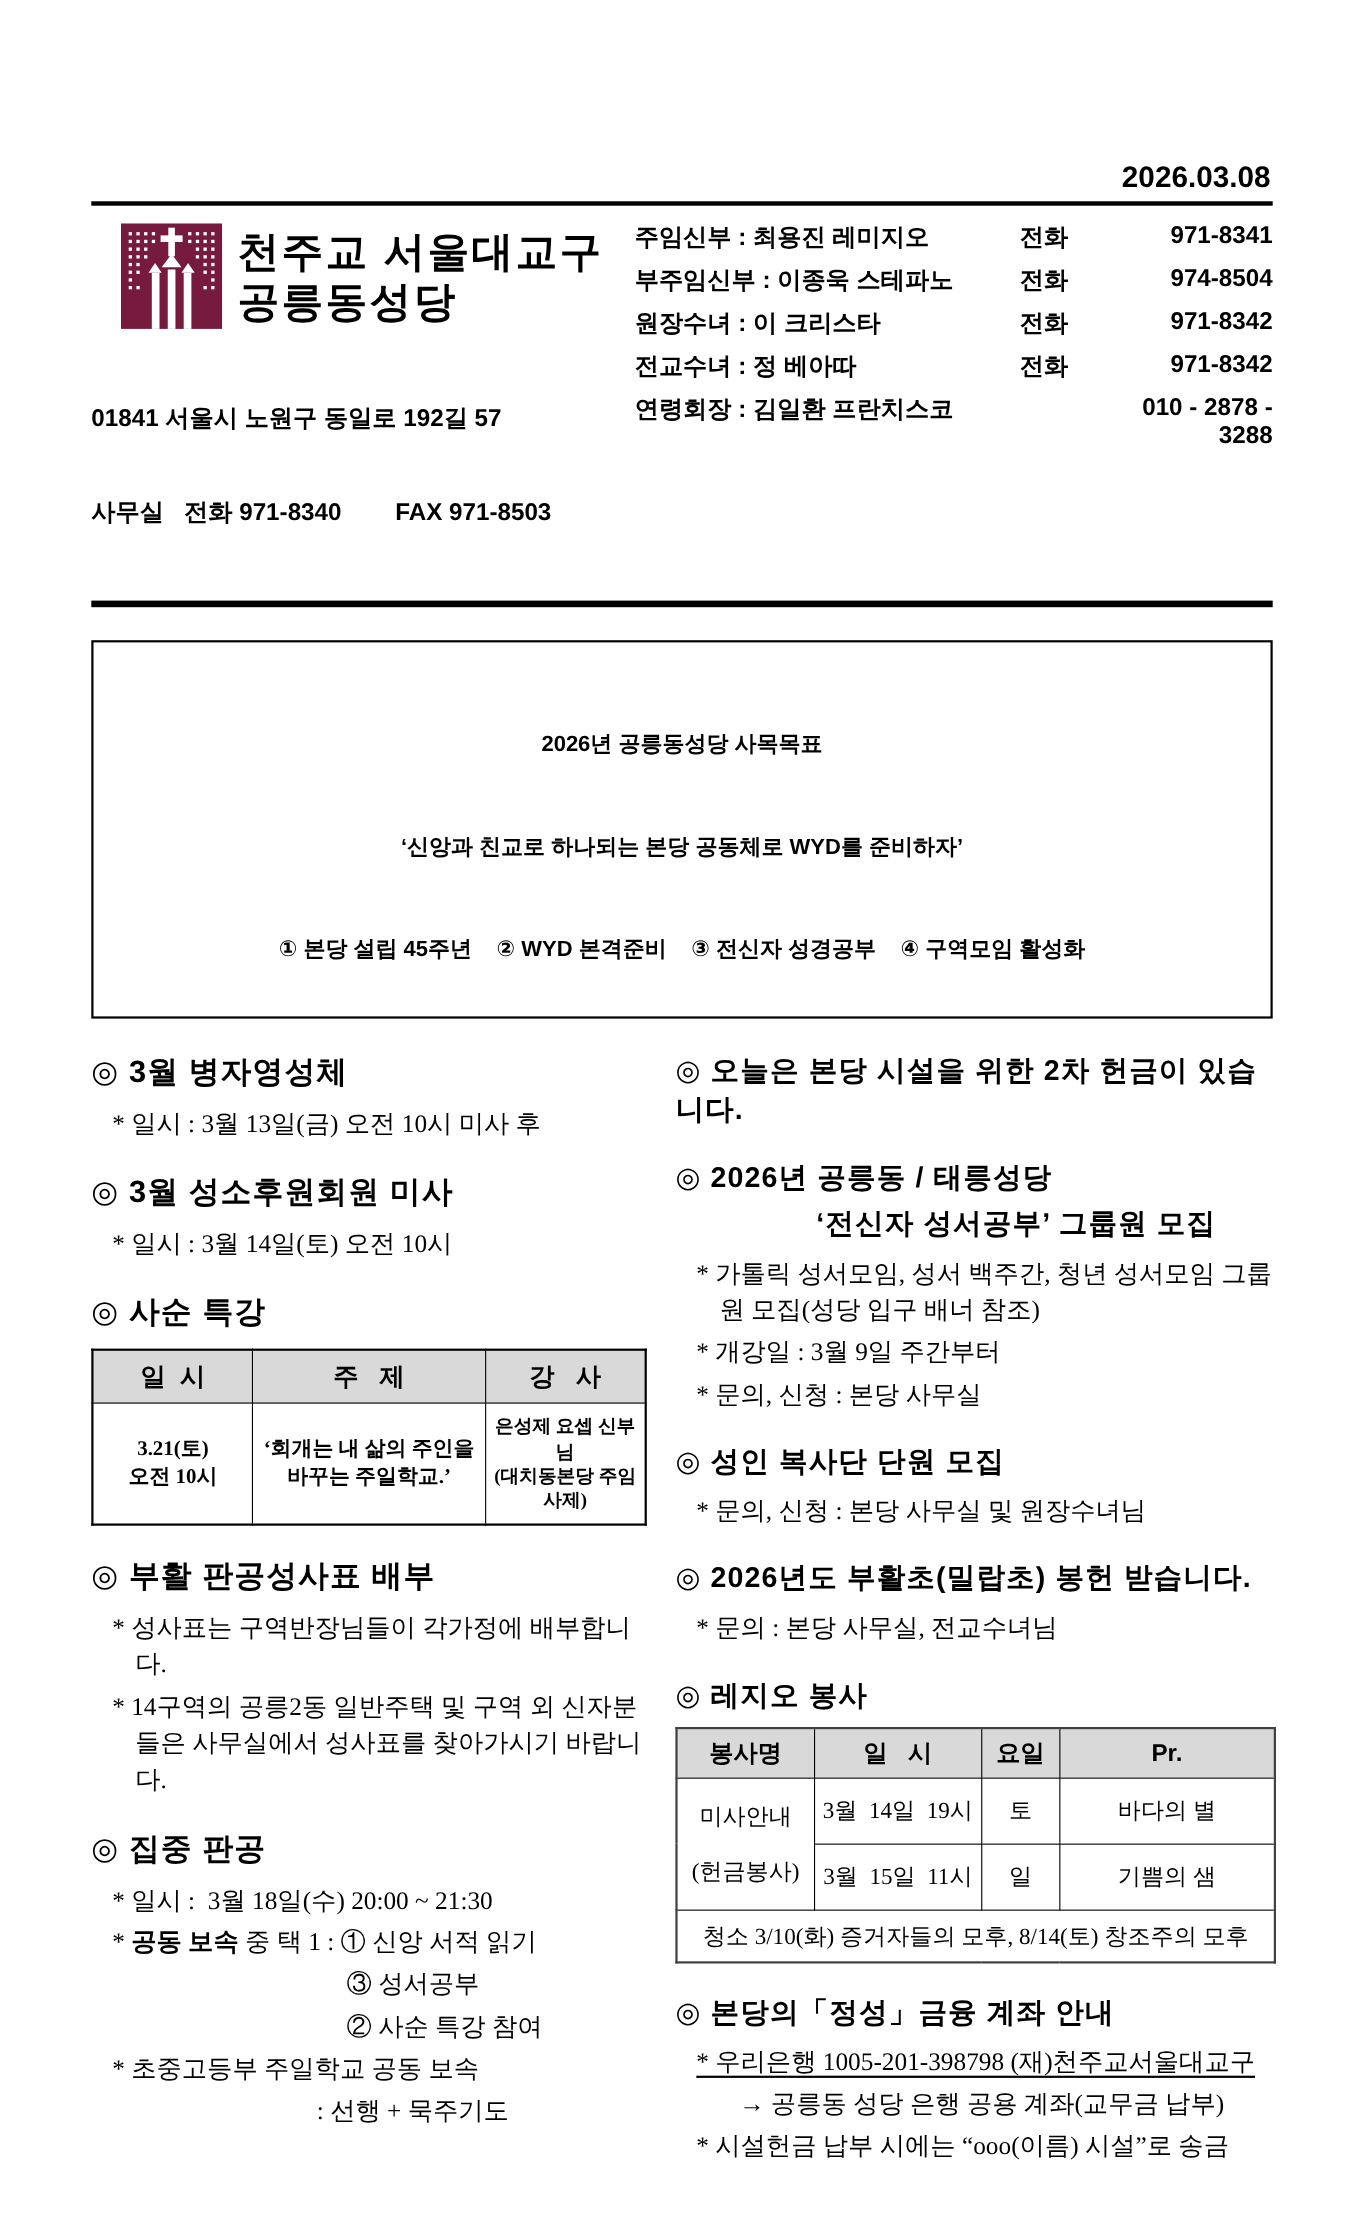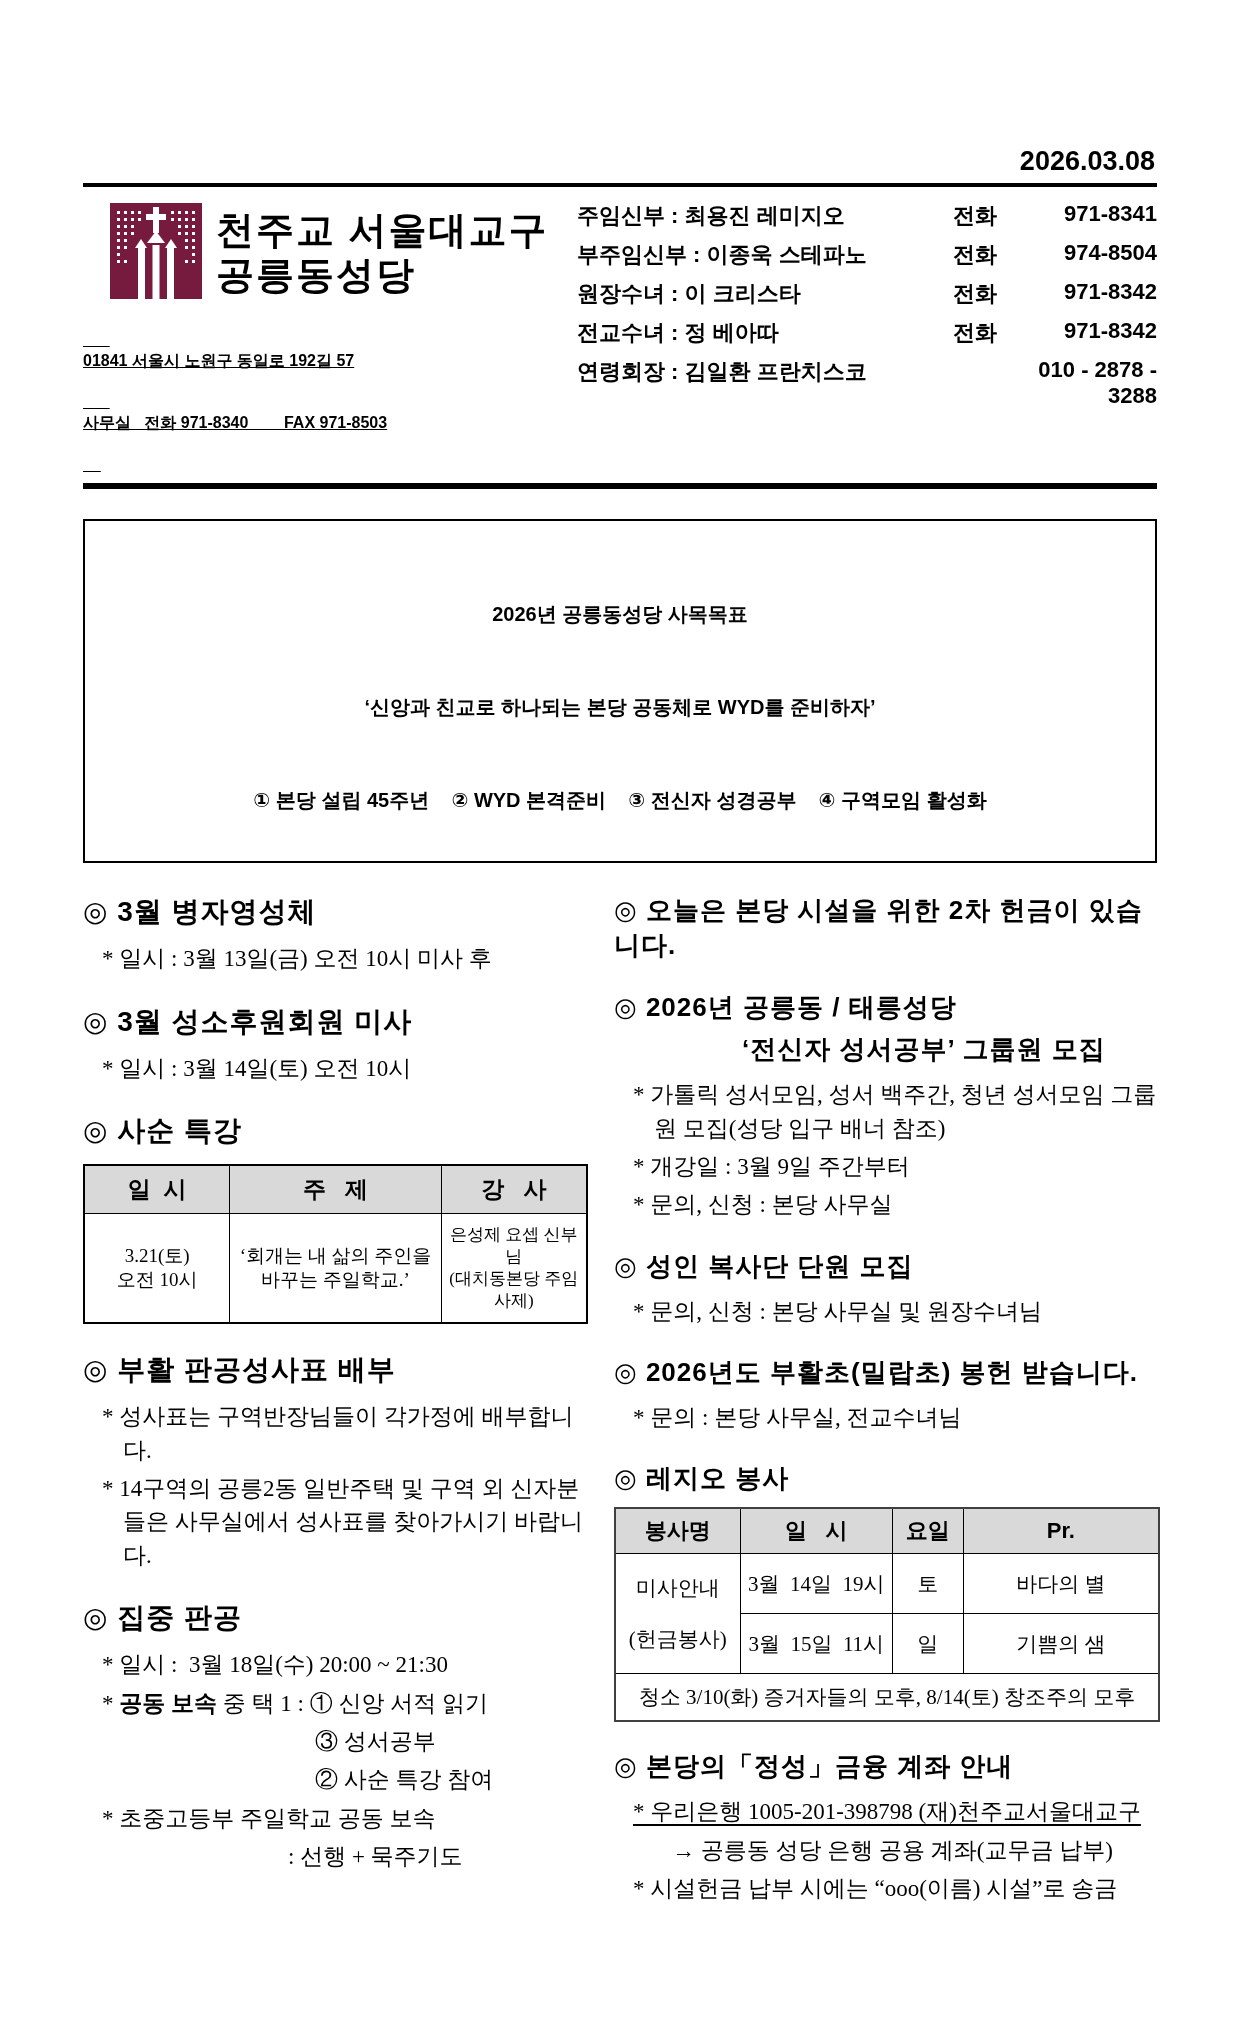--- a/index.html
+++ b/index.html
@@ -11,26 +11,26 @@
     font-family:"Liberation Sans","DejaVu Sans",sans-serif; }
   .rule-thin { border-bottom:4px solid #000; margin:0 83px; }
   .rule-thick { border-bottom:6px solid #000; margin:0 83px; }
   .header-block { display:flex; padding:12px 83px 8px 83px; }
   .header-left { width:470px; }
   .logo-row { display:flex; align-items:flex-end; }
   .logo-svg { margin:4px 14px 0 27px; }
   .parish-titles { font-family:"Liberation Sans","DejaVu Sans",sans-serif; font-weight:bold;
     font-size:38px; line-height:1.2; letter-spacing:2px; padding-top:6px; }
   .addr-block { font-family:"Liberation Sans","DejaVu Sans",sans-serif; font-weight:bold;
-    font-size:16px; line-height:1.3; margin-top:10px; white-space:pre-wrap;text-decoration:underline; }
+    font-size:22px; line-height:1.3; margin-top:10px; white-space:pre-wrap; }
   .header-right { margin-left:auto; width:580px; font-family:"Liberation Sans","DejaVu Sans",sans-serif;
     font-weight:bold; font-size:22px; padding-top:2px; }
   .contact-row { display:flex; margin-bottom:9px; }
   .contact-left { flex:1; }
-  .contact-mid { width:70px;text-align:right; }
+  .contact-mid { width:70px; }
   .contact-right { width:160px; text-align:right; }
 
   
   .goal-box { border:2px solid #000; margin:30px 83px 0 83px; padding:16px 10px 14px 10px;
     text-align:center; font-family:"Liberation Sans","DejaVu Sans",sans-serif; font-weight:bold;
     font-size:20px; line-height:1.55; white-space:pre-wrap; }
 
   
   .columns { display:flex; padding:30px 80px 0 83px; gap:26px; }
   .col-left  { width:505px; flex:none; }
@@ -48,21 +48,21 @@
   .sub-arrow { font-size:23px; line-height:1.45; margin:5px 0; padding-left:58px; white-space:pre-wrap; }
   .b-bold { font-weight:bold; }
   .u-line { text-decoration:underline; text-underline-offset:5px; }
 
   
   table { border-collapse:collapse; }
   .lecture-table { width:100%; border:2px solid #000; margin-top:14px; }
   .lecture-table th, .lecture-table td { border:1.5px solid #000; text-align:center; }
   .lecture-table th { background:#d9d9d9; font-family:"Liberation Sans","DejaVu Sans",sans-serif;
     font-size:23px; padding:8px 2px; white-space:pre; }
-  .lecture-table td { font-size:19px; line-height:1.3; padding:10px 2px; white-space:pre-line; }
+  .lecture-table td { font-size:19px; line-height:1.3; padding:10px 2px; white-space:pre-line;font-weight:bold; }
   .lecture-table td.small { font-size:17px; }
 
   
   .legio-table { width:100%; border:2px solid #404040; margin-top:8px; }
   .legio-table th, .legio-table td { border:1.5px solid #000; text-align:center; }
   .legio-table th { background:#d9d9d9; font-family:"Liberation Sans","DejaVu Sans",sans-serif;
     font-size:22px; padding:7px 2px; white-space:pre; }
   .legio-table td { font-size:21px; padding:9px 2px; white-space:pre; }
   .legio-group { white-space:pre-line; line-height:2.4; font-size:21px; }
   .legio-footer { font-size:20px; padding:7px 2px; }

